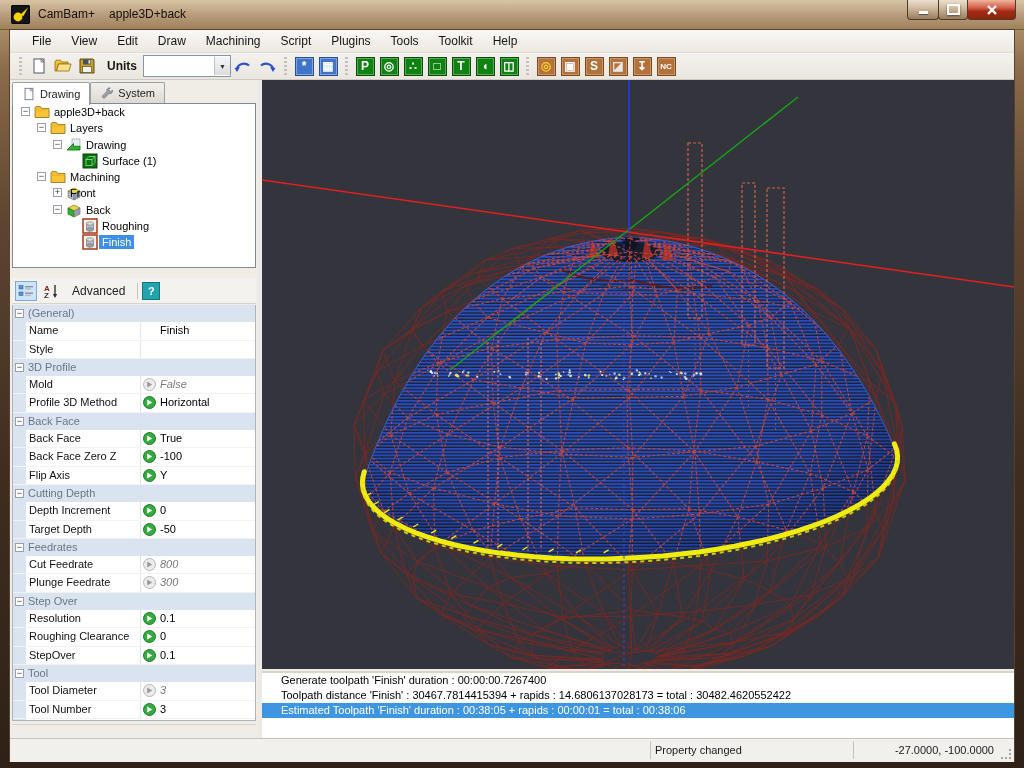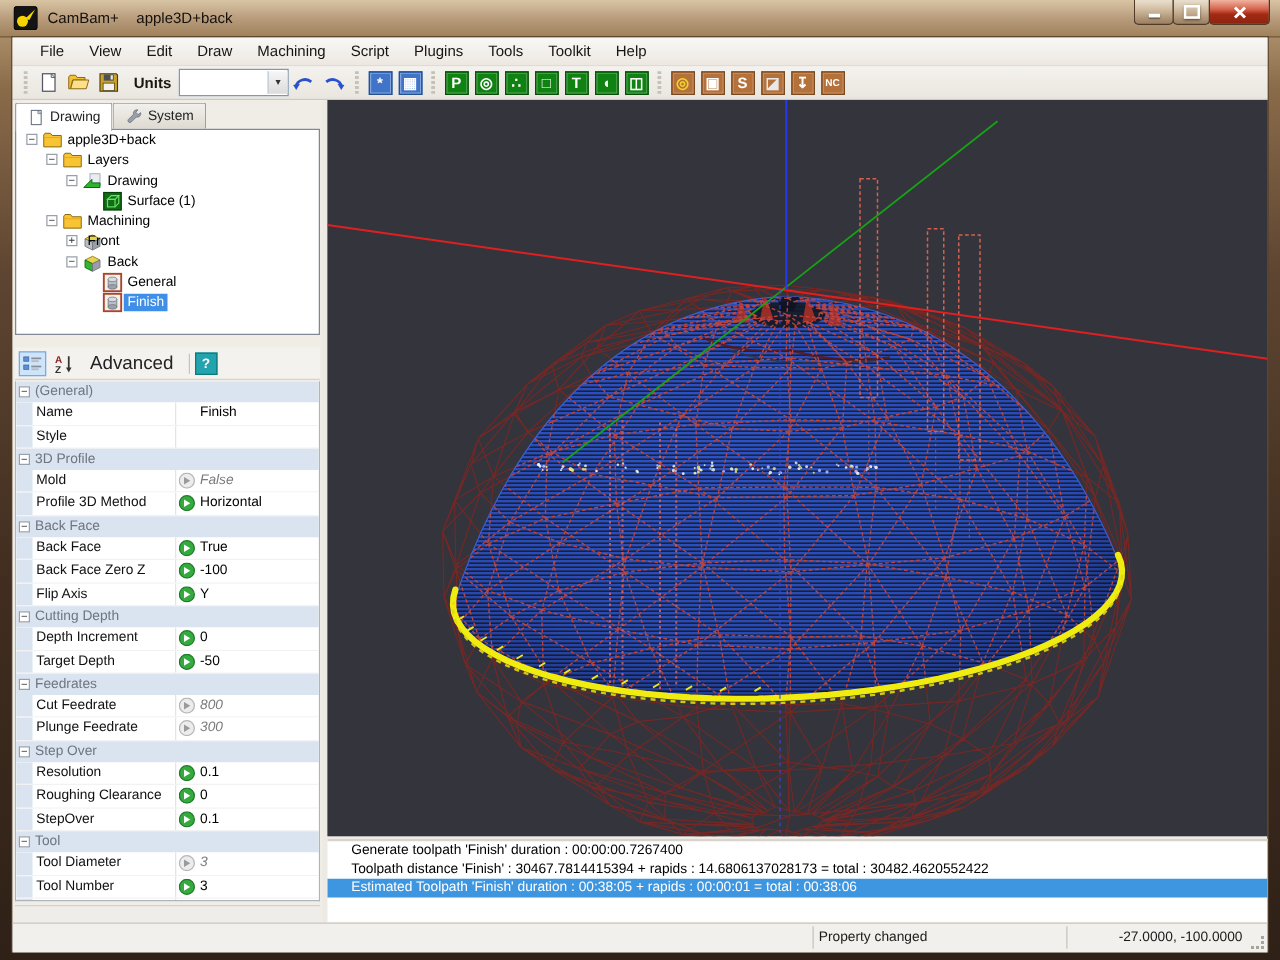--- a/index.html
+++ b/index.html
@@ -51,21 +51,21 @@
   .texp{position:absolute;top:3px;width:9px;height:9px;border:1px solid #9aa0aa;background:#fff;
     font-size:9px;line-height:7px;text-align:center;color:#333;box-sizing:border-box;}
   .tico{position:absolute;top:0px;width:16px;height:16px;}
   .tlabel{position:absolute;top:1px;padding:0 3px;line-height:14px;}
   .tlabel.sel{background:#3f8fe8;color:#fff;}
   
   .pgbar{position:absolute;left:2px;top:198px;width:244px;height:25px;background:#f4f2ee;display:flex;align-items:center;
     border-bottom:1px solid #d8d4cb;}
   .pgbtn{width:22px;height:20px;display:flex;align-items:center;justify-content:center;margin-left:3px;}
   .pgbtn.sel{background:#cde4fa;border:1px solid #7da8d8;box-sizing:border-box;}
-  .pgadv{font-size:15px;color:#222;margin:0 8px 0 10px;}
+  .pgadv{font-size:12px;color:#222;margin:0 8px 0 10px;}
   .pgsep{width:1px;height:16px;background:#c9c4ba;margin:0 4px;}
   .pghelp{width:16px;height:16px;background:#23a3ad;border:1px solid #0d7a7a;color:#fff;font-weight:bold;font-size:11px;
     display:flex;align-items:center;justify-content:center;}
   .grid{position:absolute;left:2px;top:225px;width:244px;height:416px;background:#fff;border:1px solid #aeb4bc;
     border-top:none;box-sizing:border-box;overflow:hidden;}
   .pgrow{height:17.3px;position:relative;font-size:11px;}
   .pgrow.cat{background:#dae3f0;color:#6e7580;}
   .pgrow.cat .catlabel{position:absolute;left:15px;top:2px;}
   .pgrow.item{background:#fff;border-bottom:1px solid #f2f2f2;}
   .pgstrip{position:absolute;left:0;top:0;width:13px;height:100%;background:#dae3f0;}
@@ -376,21 +376,21 @@
             <div class="texp" style="left: 40px;">−</div>
             <svg width="15" height="15" class="tico" style="left: 53px;">
               <use href="#sym-part-active"></use>
             </svg>
             <span class="tlabel" style="left: 70px;">Back</span>
           </div>
           <div class="trow">
             <svg width="15" height="15" class="tico" style="left: 69px;">
               <use href="#sym-mop"></use>
             </svg>
-            <span class="tlabel" style="left: 86px;">General</span>
+            <span class="tlabel" style="left: 86px;">Roughing</span>
           </div>
           <div class="trow">
             <svg width="15" height="15" class="tico" style="left: 69px;">
               <use href="#sym-mop"></use>
             </svg>
             <span class="tlabel sel" style="left: 86px;">Finish</span>
           </div>
         </div>
       <div class="pgbar">
         <div class="pgbtn sel">

